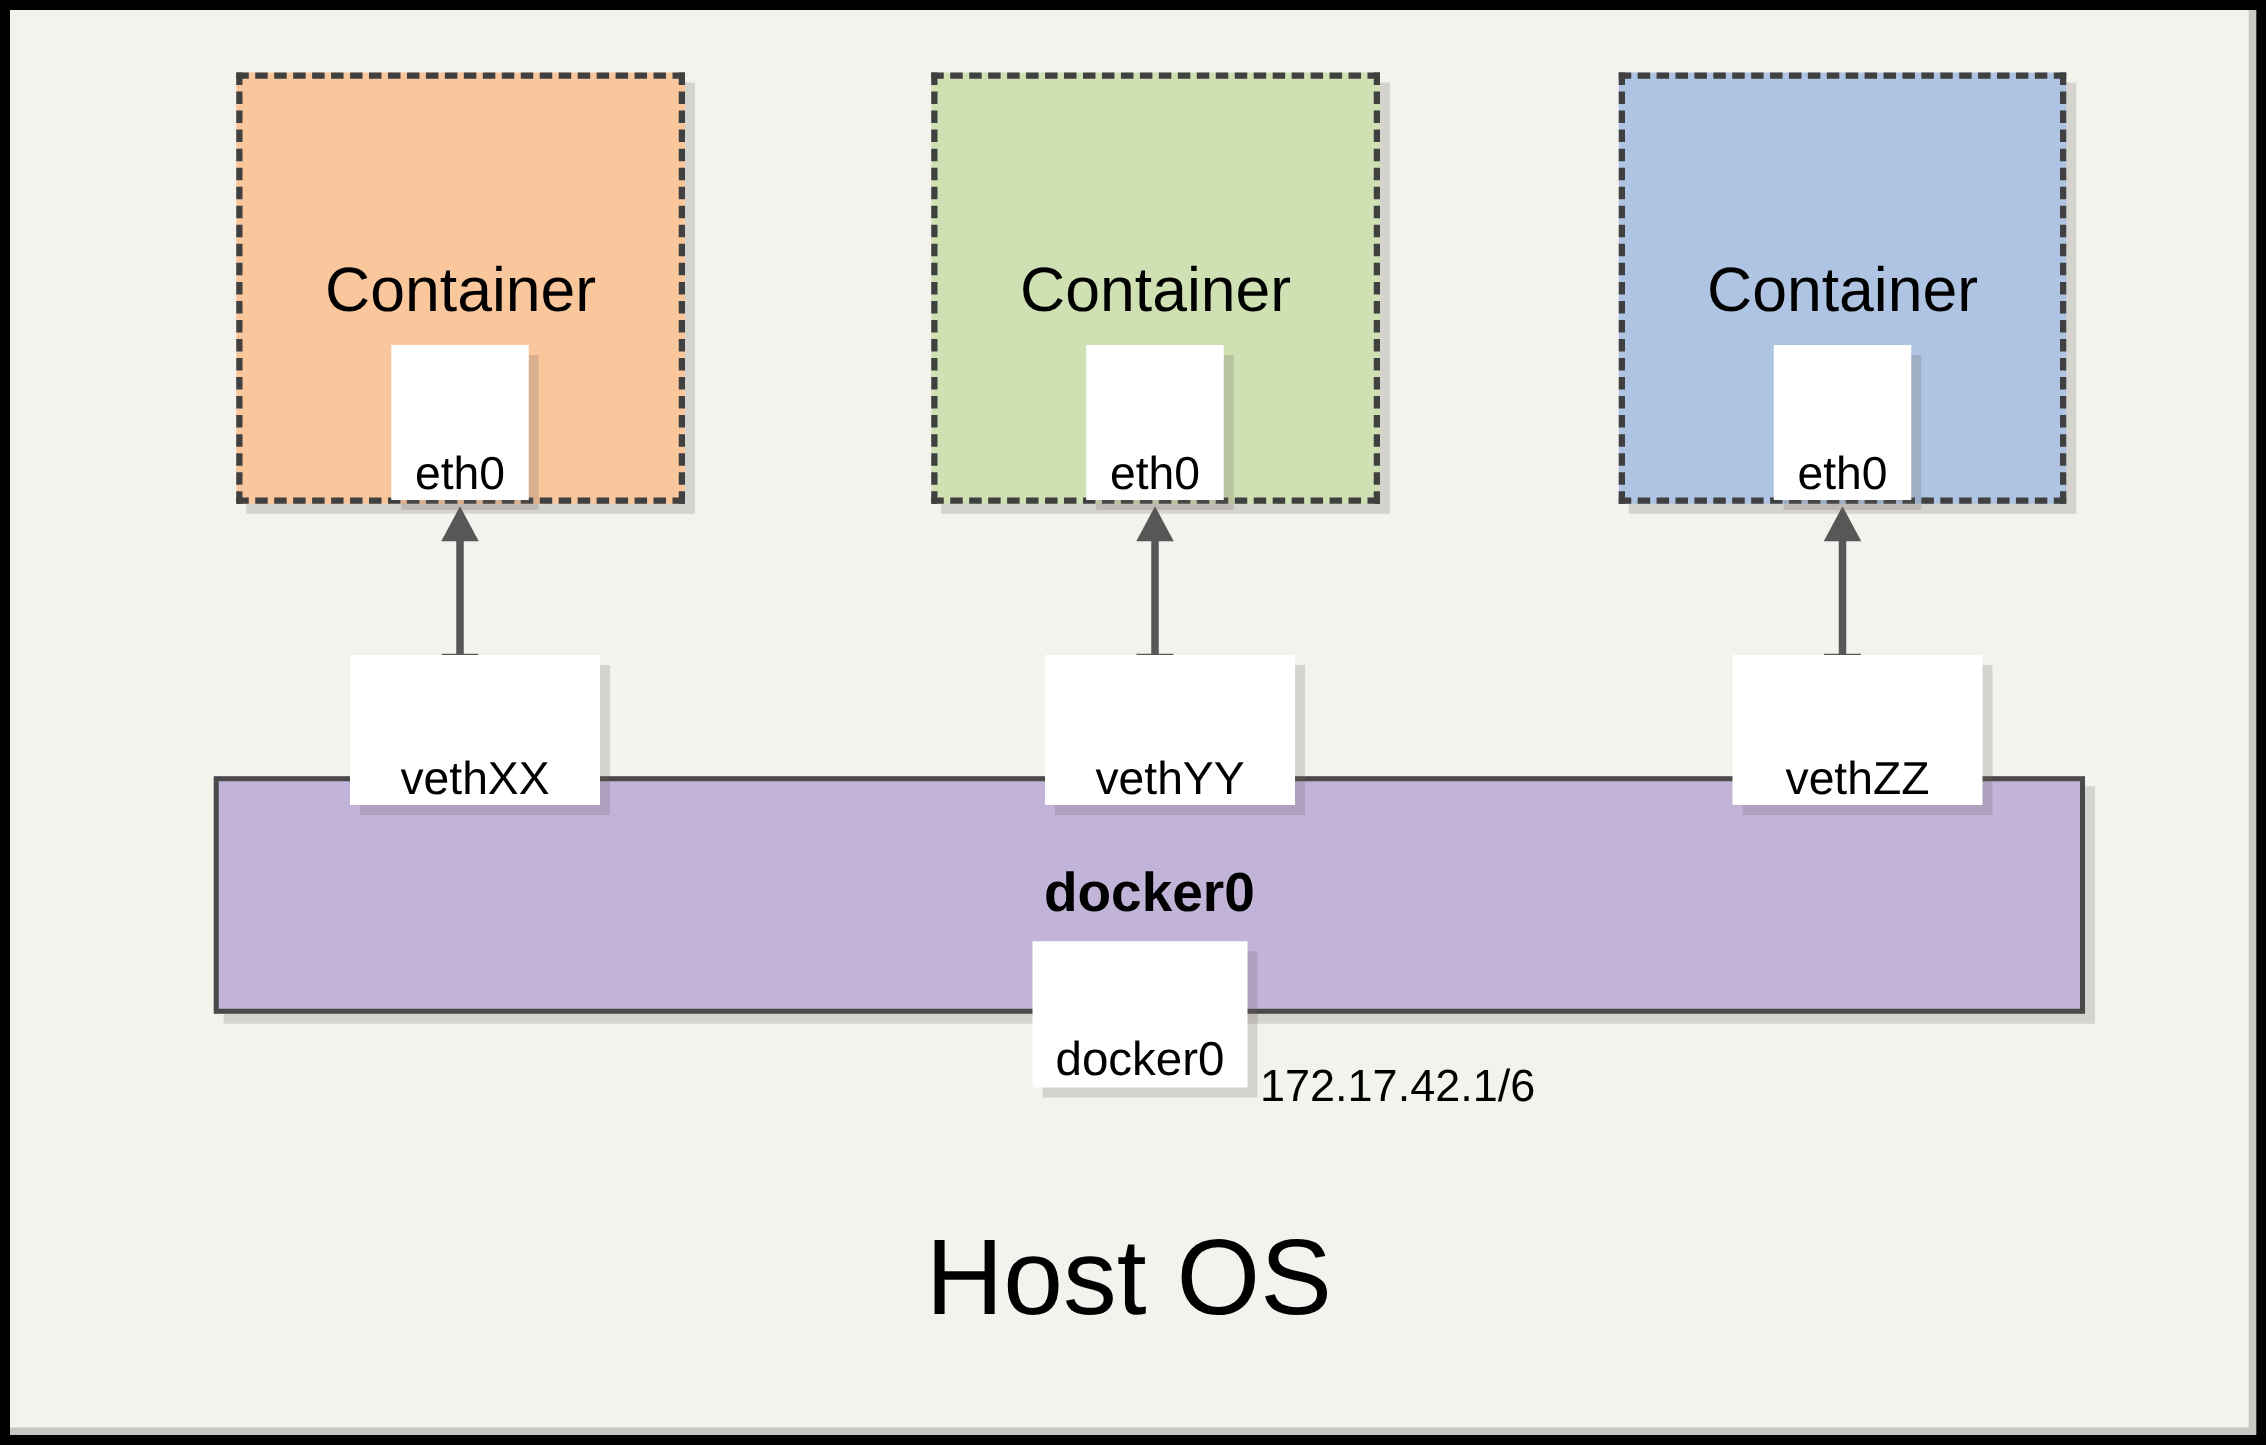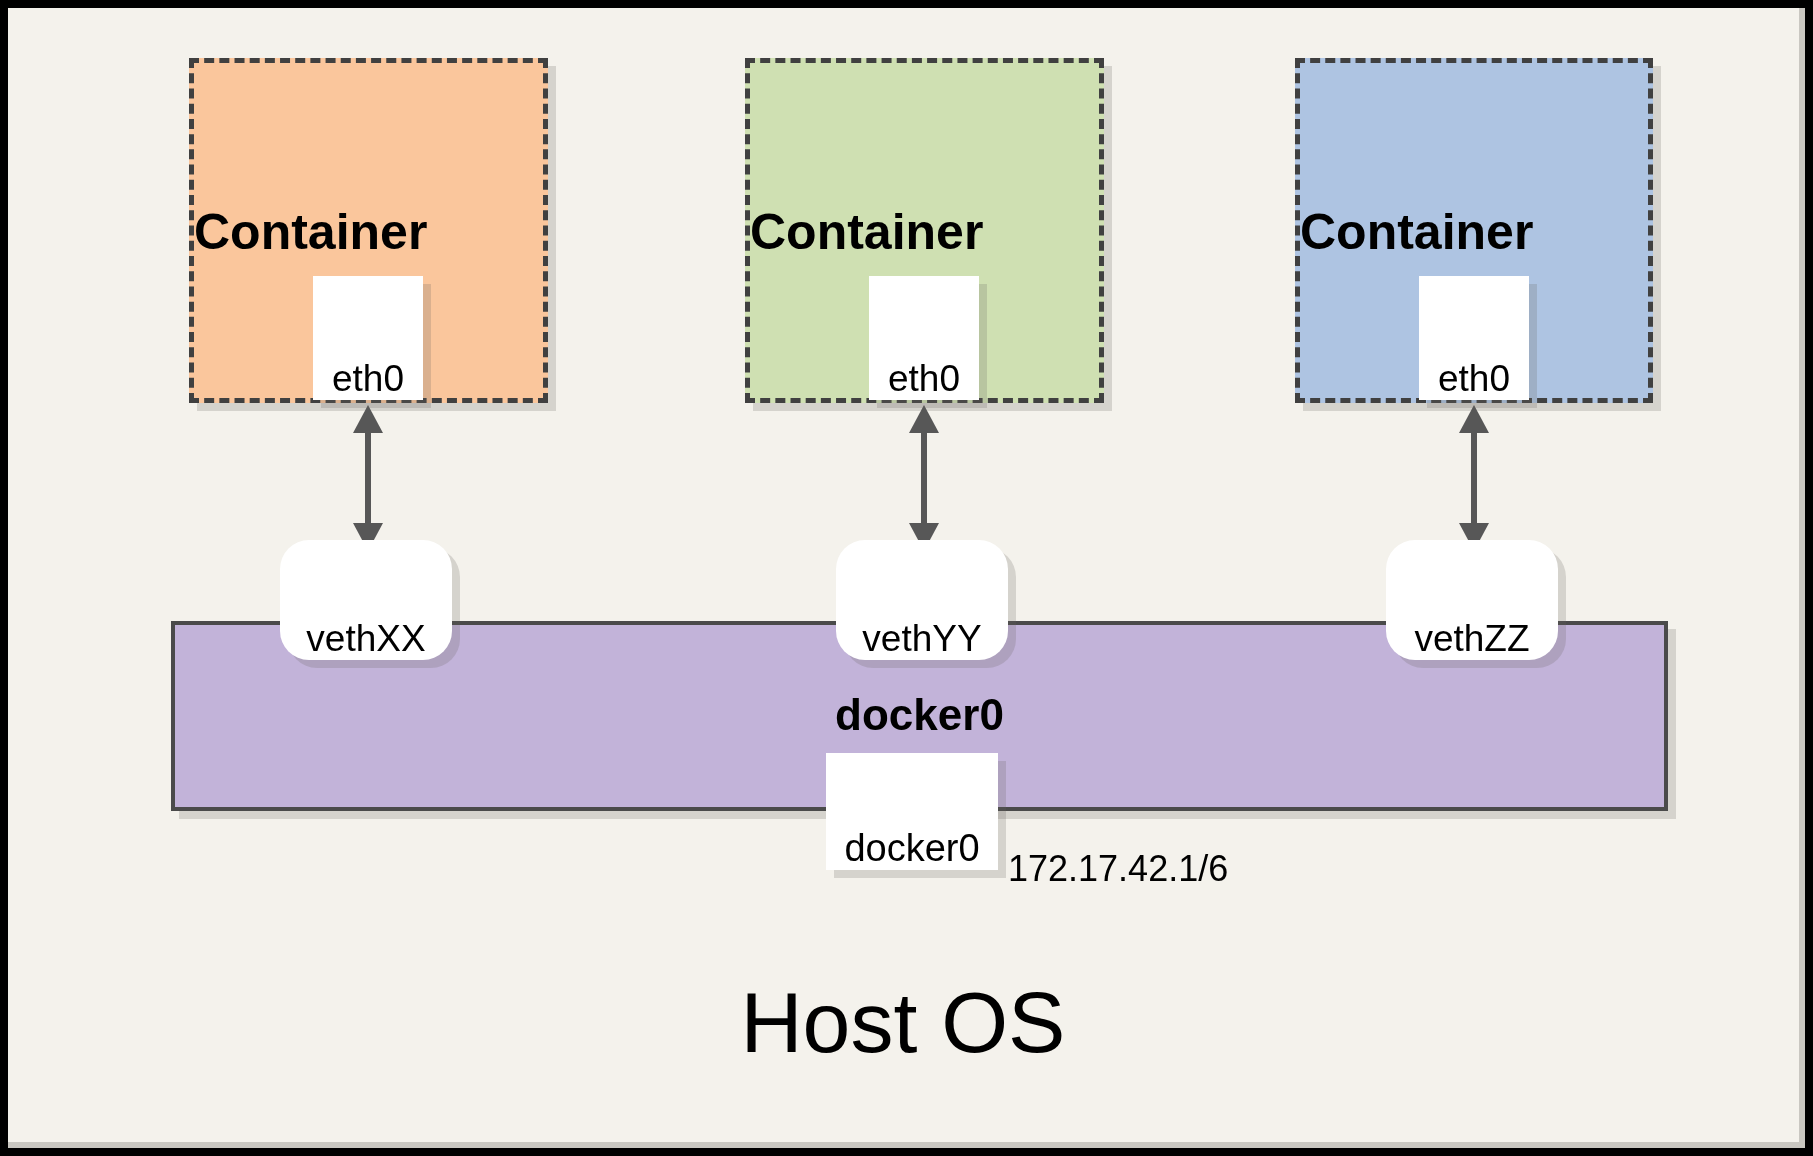--- a/index.html
+++ b/index.html
@@ -34,47 +34,46 @@
     border: 5px dashed #404040;
     box-sizing: border-box;
   }
   .container-box.c1 { left: 181px;  background: #FAC69C; }
   .container-box.c2 { left: 737px;  background: #CFE0B2; }
   .container-box.c3 { left: 1287px; width: 358px; background: #AEC4E2; }
   .container-label {
     position: absolute;
     left: 0; right: 0;
     top: 142px;
-    text-align: left;
+    text-align: center;
     font-size: 50px;
-    font-weight: bold;
+    font-weight: normal;
     line-height: 1.1;
   }
   
   .ynode {
     position: absolute;
     background: #ffffff;
     display: flex;
     align-items: flex-end;
     justify-content: center;
     font-size: 37px;
   }
   .eth-port {
     left: 119px;
     top: 213px;
     width: 110px;
     height: 124px;
     z-index: 3;
   }
   .veth-node {
-    top: 532px;
-    width: 172px;
+    top: 516px;
+    width: 200px;
     height: 120px;
     z-index: 3;
-    border-radius: 29px;
   }
   .veth-node.v1 { left: 272px; }
   .veth-node.v2 { left: 828px; }
   .veth-node.v3 { left: 1378px; }
   
   .arrow {
     position: absolute;
     top: 397px;
     width: 30px;
     height: 146px;

